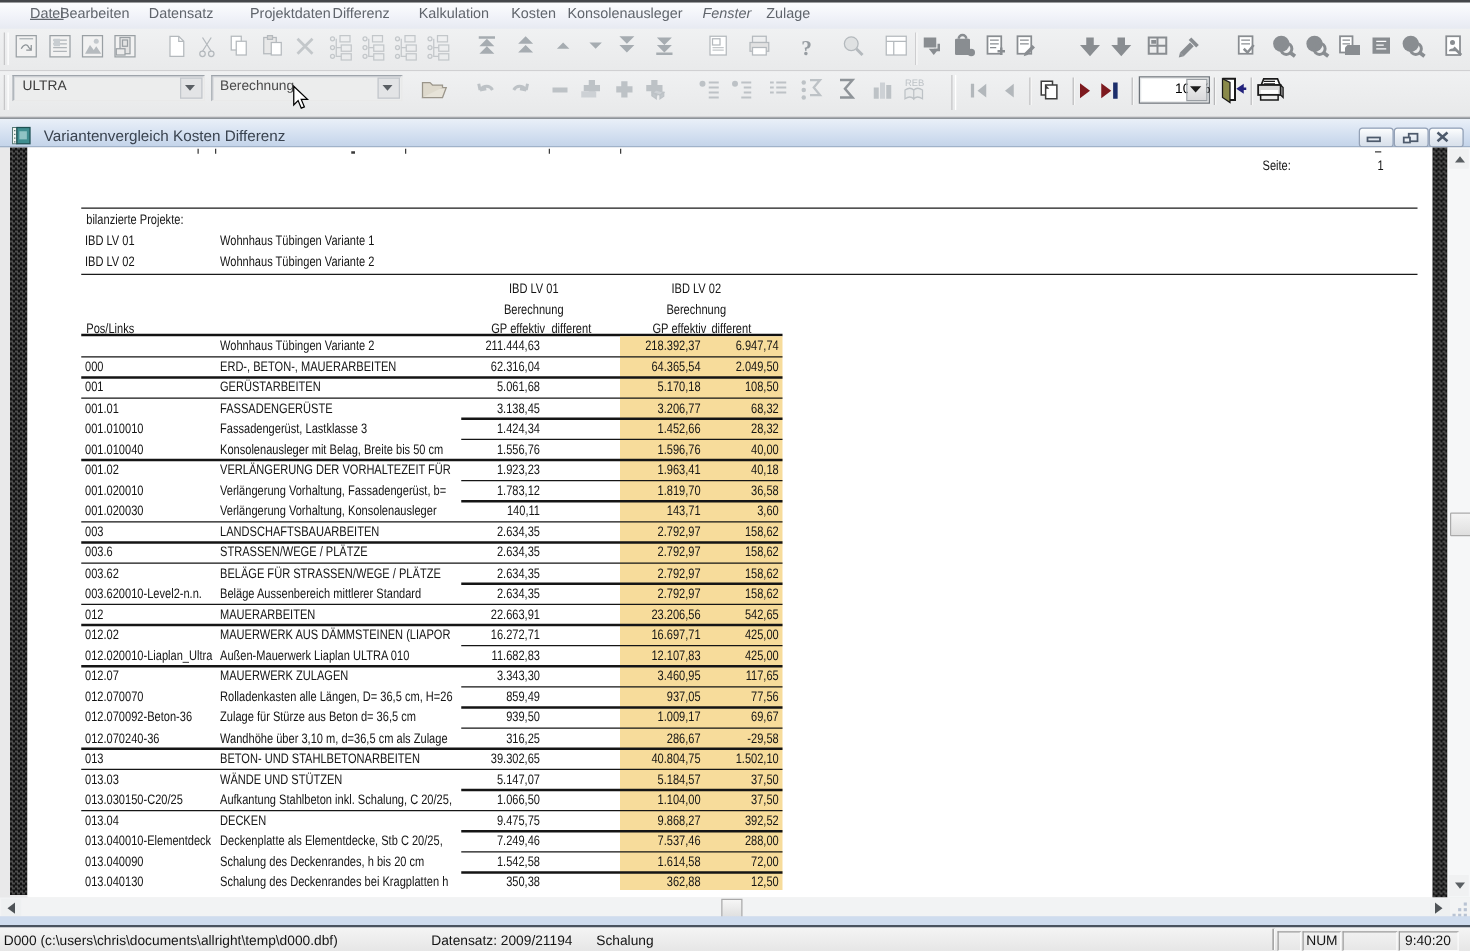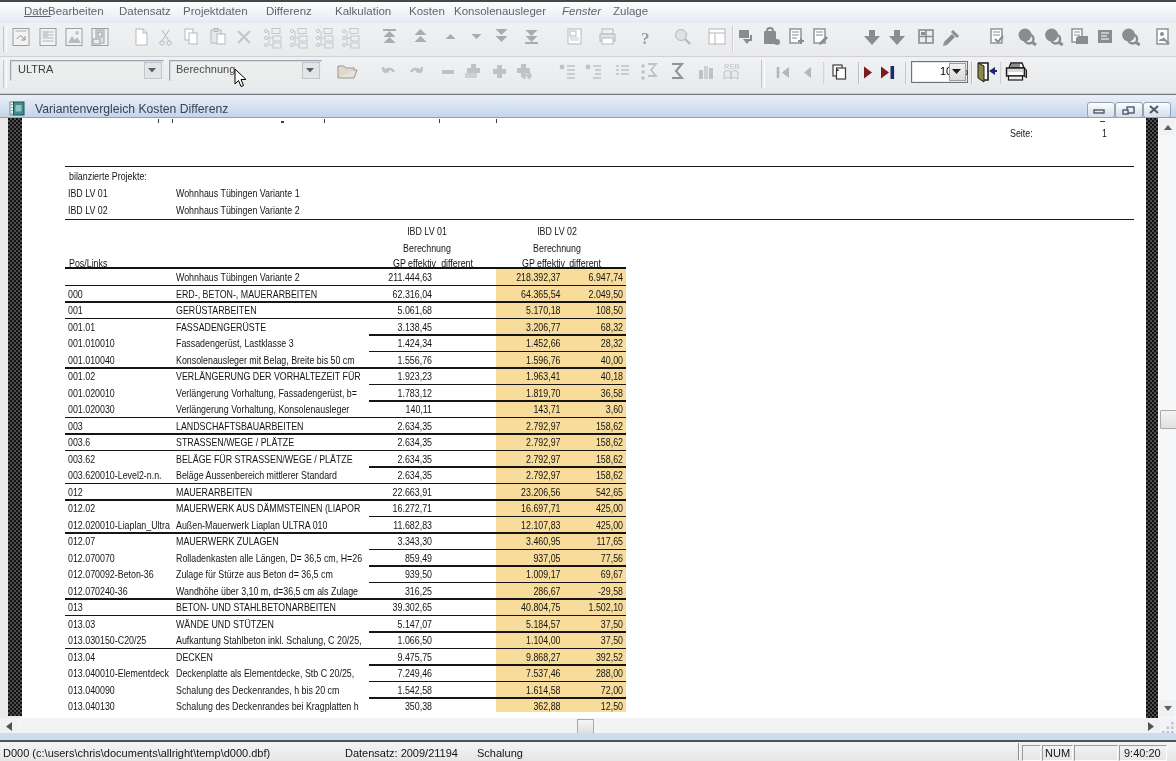--- a/index.html
+++ b/index.html
@@ -14,21 +14,21 @@
 .fl{position:absolute;left:65px;width:561px;height:1.6px;background:#151515;}
 .pl{position:absolute;left:369px;width:257px;height:1.6px;background:#151515;}
 svg{position:absolute;overflow:visible;}
 </style></head>
 <body>
 
 <div class="a" style="left:0;top:0;width:1176px;height:22px;background:linear-gradient(#fcfdfe,#f0f2f8 55%,#e6e9f1);border-top:2px solid #45474a;border-bottom:1px solid #c9ccd2;"></div>
 <span class="mi" style="left:24px;text-decoration:underline;">Datei</span>
 <span class="mi" style="left:48px;">Bearbeiten</span>
 <span class="mi" style="left:119px;">Datensatz</span>
-<span class="mi" style="left:183px;">Projektdaten</span>
+<span class="mi" style="left:200px;">Projektdaten</span>
 <span class="mi" style="left:266px;">Differenz</span>
 <span class="mi" style="left:335px;">Kalkulation</span>
 <span class="mi" style="left:409px;">Kosten</span>
 <span class="mi" style="left:454px;">Konsolenausleger</span>
 <span class="mi" style="left:562px;font-style:italic;">Fenster</span>
 <span class="mi" style="left:613px;">Zulage</span>
 
 <div class="a" style="left:0;top:23px;width:1176px;height:33px;background:linear-gradient(#f0f1f2,#e9eaeb);border-bottom:1px solid #d0d0d2;"></div>
 <div class="a" style="left:3px;top:26px;width:2px;height:26px;border-left:1px solid #c6c6c8;border-right:1px solid #fff;"></div>
 <svg class="a" style="left:0;top:22px;" width="1176" height="34" viewBox="0 0 1176 34">

